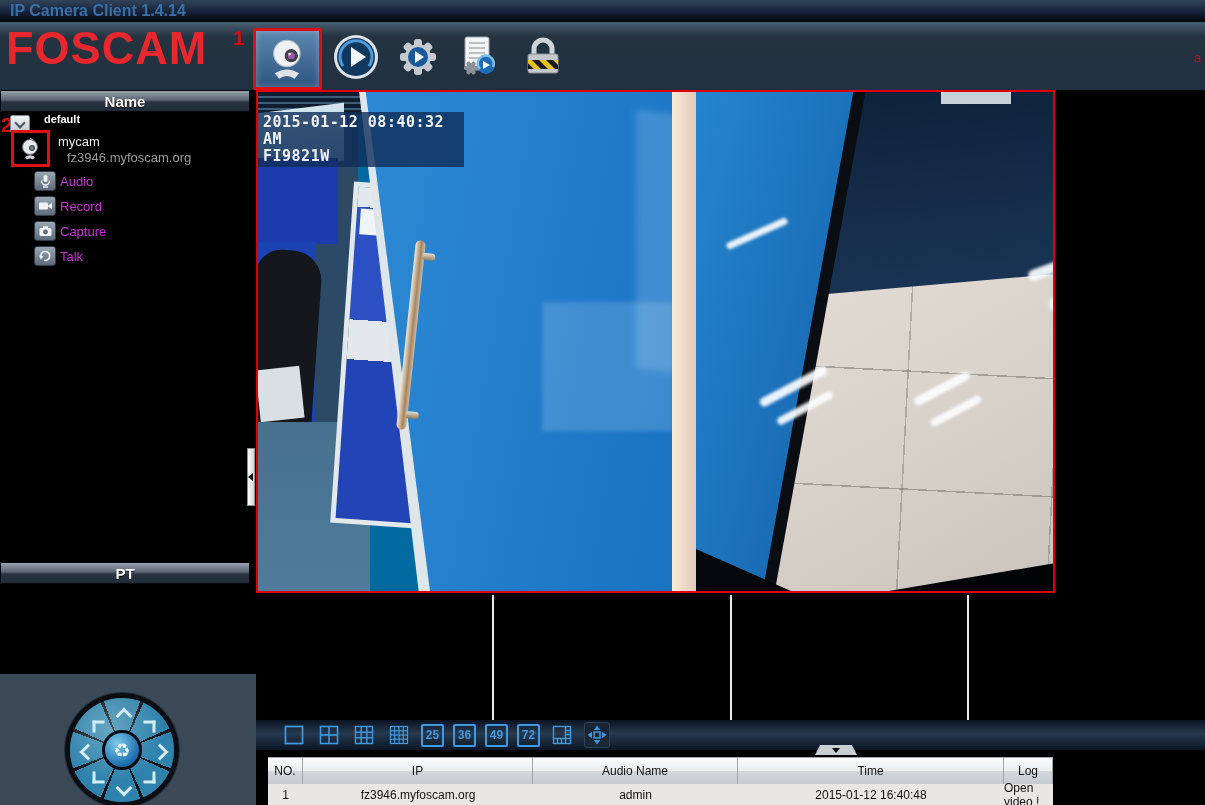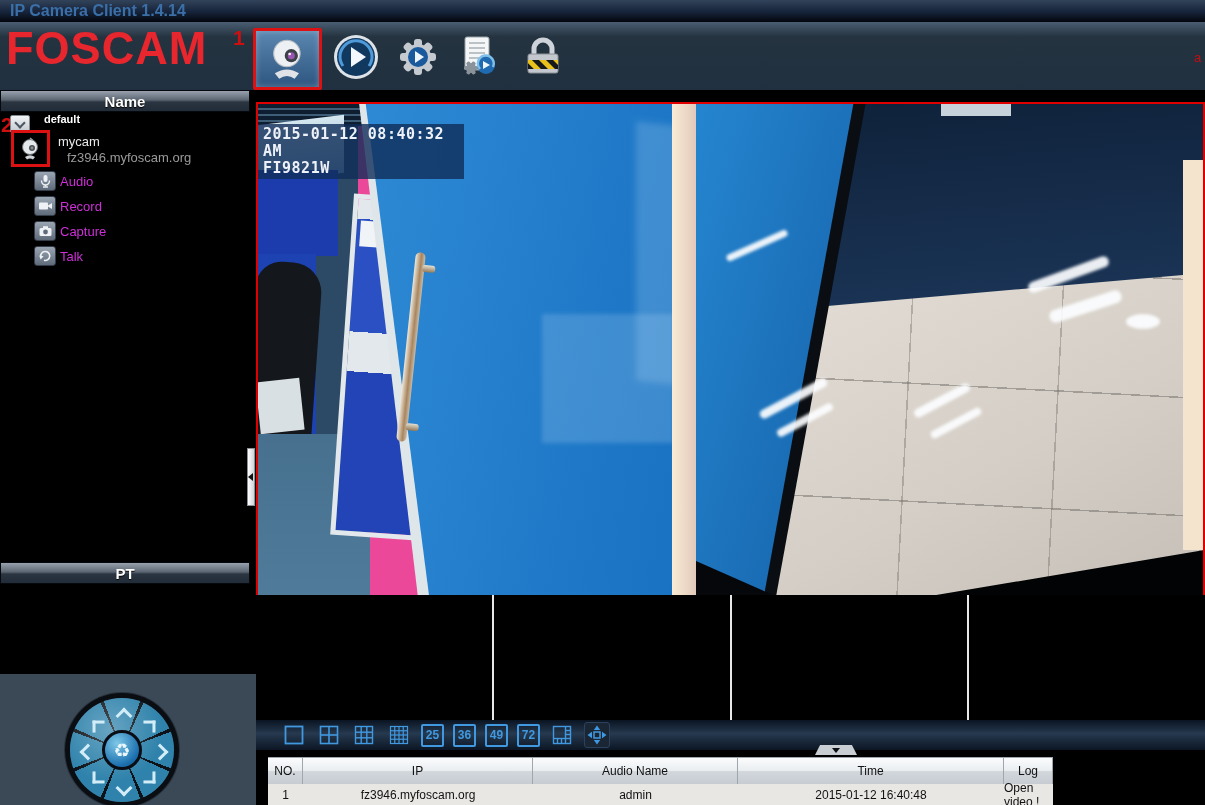--- a/index.html
+++ b/index.html
@@ -63,22 +63,22 @@
        #2e82ab 270deg 311deg,#0c1117 311deg 315deg,
        #2e82ab 315deg 356deg,#0c1117 356deg 360deg);}
   .pt-arrow{position:absolute;left:48px;top:48px;width:9px;height:9px;
     border-top:3px solid #d2edf8;border-right:3px solid #d2edf8;cursor:pointer;}
   .ptcenter{position:absolute;left:32px;top:32px;width:40px;height:40px;border-radius:50%;
     border:3px solid #0a0e14;box-sizing:border-box;cursor:pointer;
     background:radial-gradient(circle at 35% 30%,#7ec8e8,#1b6fae 70%,#10507f);
     display:flex;align-items:center;justify-content:center;color:#eaf6fc;font-size:19px;}
 
   
-  .video{left:256px;top:90px;width:949px;height:503px;border:2px solid #e00000;box-sizing:border-box;
-    background:#ec4899;overflow:hidden;cursor:pointer;margin-top:12px;}
+  .video{left:256px;top:90px;width:799px;height:503px;border:2px solid #e00000;box-sizing:border-box;
+    background:#0369a1;overflow:hidden;cursor:pointer;}
   .scene{position:absolute;left:0;top:0;width:945px;height:499px;}
   .scene div{position:absolute;}
   .sc-left{left:0;top:0;width:100px;height:100%;background:#2c4a66;}
   .sc-ceil{left:0;top:0;width:210px;height:22px;background:repeating-linear-gradient(180deg,#0e1d30 0 4px,#3e5e78 4px 6px);}
   .sc-shelf{left:0;top:16px;width:86px;height:58px;background:linear-gradient(180deg,#d5e6ef,#8fb6cd);transform:skewY(-7deg);}
   .sc-bp1{left:0;top:66px;width:80px;height:86px;background:#1c3cae;}
   .sc-bp2{left:0;top:150px;width:58px;height:185px;background:#1d42b2;}
   .sc-chair{left:-8px;top:158px;width:66px;height:212px;background:#14171c;border-radius:26px 30px 18px 18px;transform:rotate(4deg);}
   .sc-desk{left:0;top:276px;width:44px;height:52px;background:#d9e0e4;transform:rotate(-6deg);}
   .sc-floorleft{left:0;top:330px;width:112px;height:169px;background:linear-gradient(180deg,#46708e,#507b9a);}

